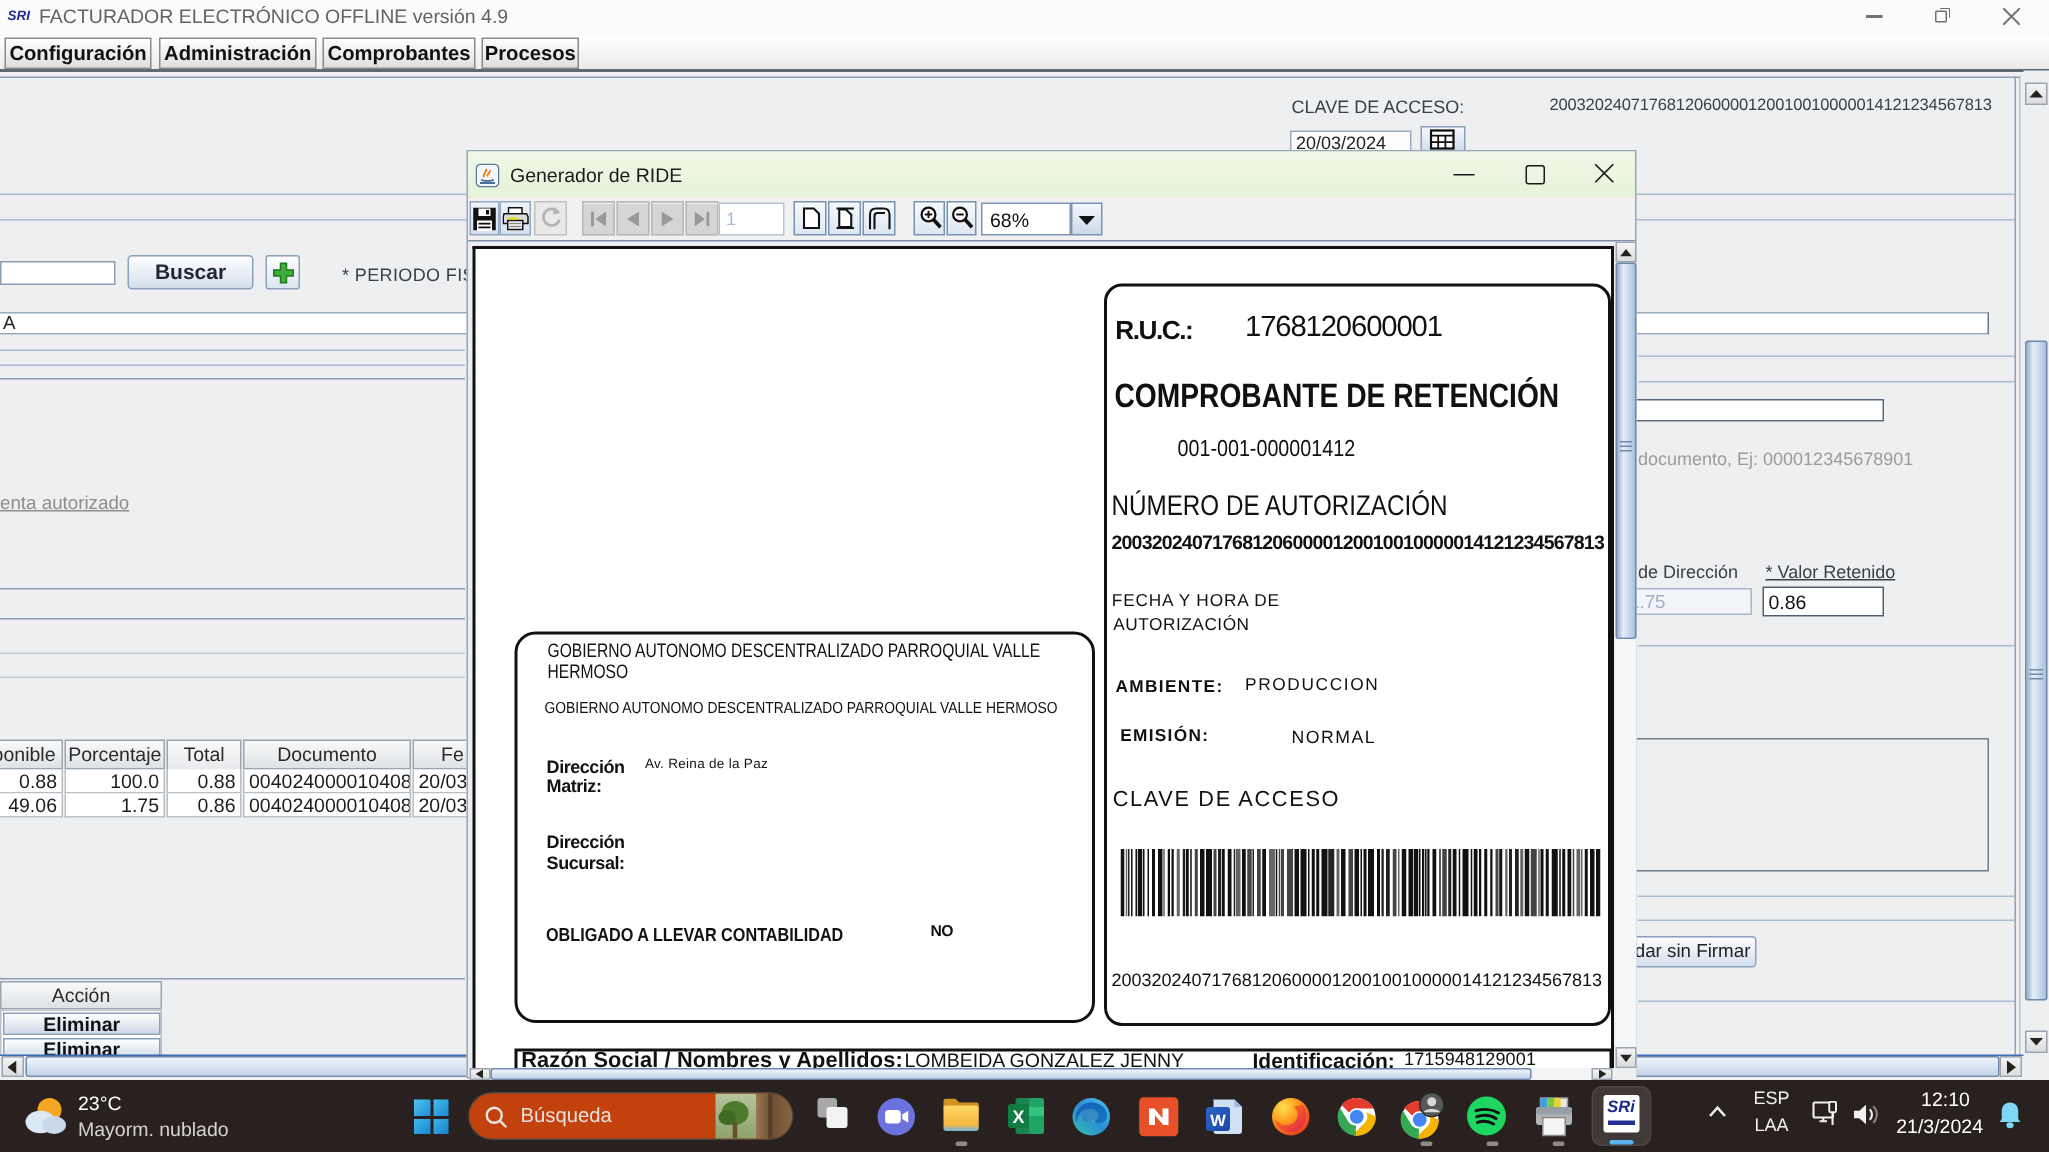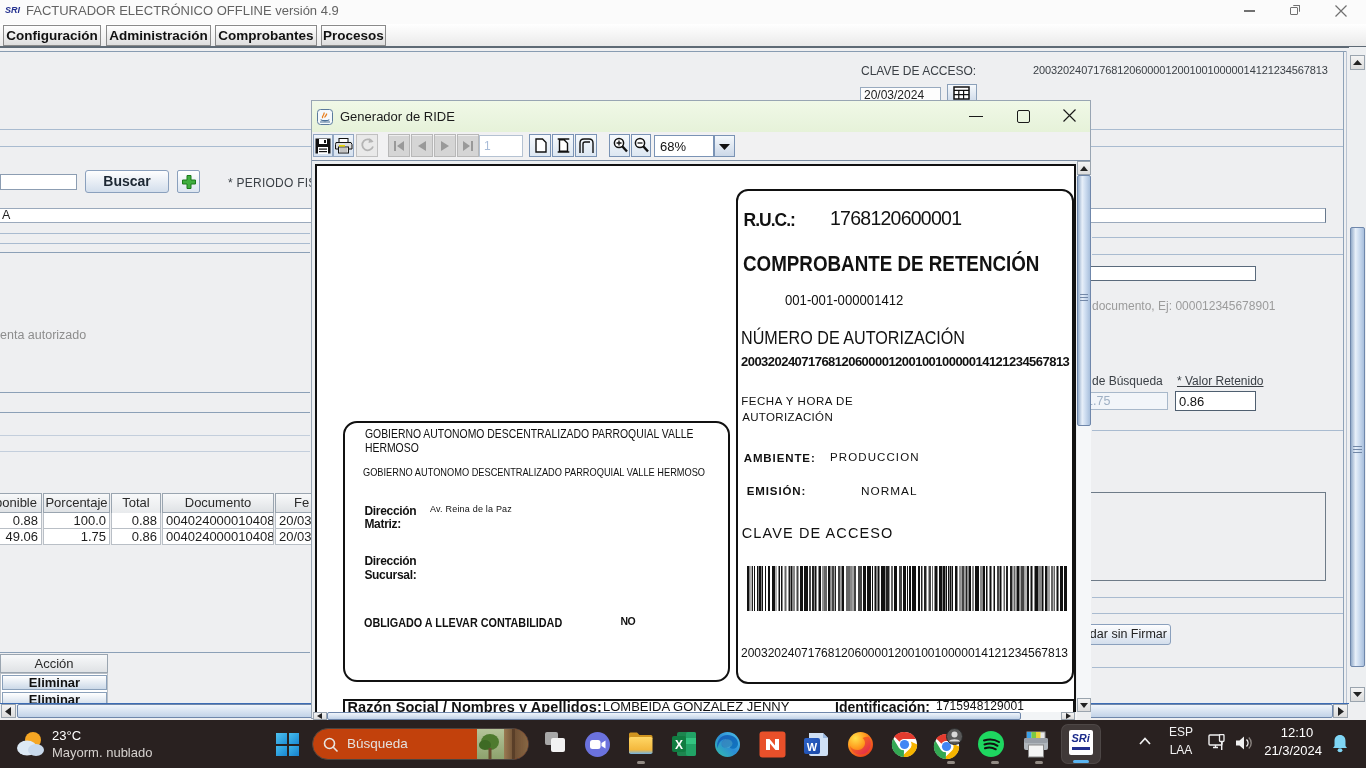--- a/index.html
+++ b/index.html
@@ -60,28 +60,28 @@
 <div class="abs" style="left:0;top:208px;width:1326px;height:15px;background:#fff;border-top:1px solid #9aa9bc;border-bottom:1px solid #9aa9bc;border-right:1px solid #67788c;"></div>
 <div class="txt" style="left:2px;top:209px;font-size:12.5px;color:#222;">A</div>
 <div class="hline" style="left:0;top:233px;width:310px;"></div>
 <div class="hline" style="left:0;top:243px;width:310px;"></div>
 <div class="hline" style="left:0;top:252px;width:310px;background:#8ba0b7;"></div>
 <div class="hline" style="left:1092px;top:237px;width:251px;"></div>
 <div class="hline" style="left:1092px;top:254px;width:251px;"></div>
 
 <div class="abs" style="left:1060px;top:266px;width:196px;height:15px;background:#fff;border:1px solid #5a6a7c;"></div>
 <div class="txt" style="left:1092px;top:300px;font-size:12px;color:#9b9b9b;">documento, Ej: 000012345678901</div>
-<div class="txt" style="left:0;top:329px;font-size:12.5px;color:#8d8d8d;">enta autorizado</div>
+<div class="txt" style="left:0;top:329px;font-size:12.5px;color:#8d8d8d;text-decoration:underline;">enta autorizado</div>
 
 <div class="hline" style="left:0;top:392px;width:310px;background:#8ba0b7;"></div>
 <div class="hline" style="left:0;top:412px;width:310px;background:#8ba0b7;"></div>
 <div class="hline" style="left:0;top:435px;width:310px;background:#c3cedc;"></div>
 <div class="hline" style="left:0;top:451px;width:310px;background:#c3cedc;"></div>
 
-<div class="txt" style="left:1092px;top:375px;font-size:12px;color:#3b4046;">de Búsqueda</div>
+<div class="txt" style="left:1092px;top:375px;font-size:12px;color:#3b4046;">de Dirección</div>
 <div class="txt" style="left:1177px;top:375px;font-size:12px;color:#3b4046;text-decoration:underline;">* Valor Retenido</div>
 <div class="abs" style="left:1060px;top:392px;width:108px;height:18px;background:#f2f5f9;border:1px solid #a8b8ca;font-size:12.5px;color:#9fb0c4;padding:1px 0 0 25px;">1.75</div>
 <div class="abs" style="left:1175px;top:391px;width:81px;height:20px;background:#fff;border:1px solid #4f5f70;font-size:13px;color:#111;padding:2px 0 0 3px;">0.86</div>
 <div class="hline" style="left:1092px;top:430px;width:251px;"></div>
 
 <div class="abs" style="left:1050px;top:492px;width:276px;height:89px;border:1px solid #6e7b88;"></div>
 <div class="hline" style="left:1092px;top:597px;width:251px;"></div>
 <div class="hline" style="left:1092px;top:613px;width:251px;"></div>
 <div class="abs" style="left:1058px;top:624px;width:113px;height:21px;background:linear-gradient(#fdfdfe,#d3deec);border:1px solid #8aa0bd;border-radius:3px;font-size:12.5px;color:#222;text-align:center;line-height:19px;">Guardar sin Firmar</div>
 <div class="hline" style="left:1092px;top:667px;width:251px;"></div>

